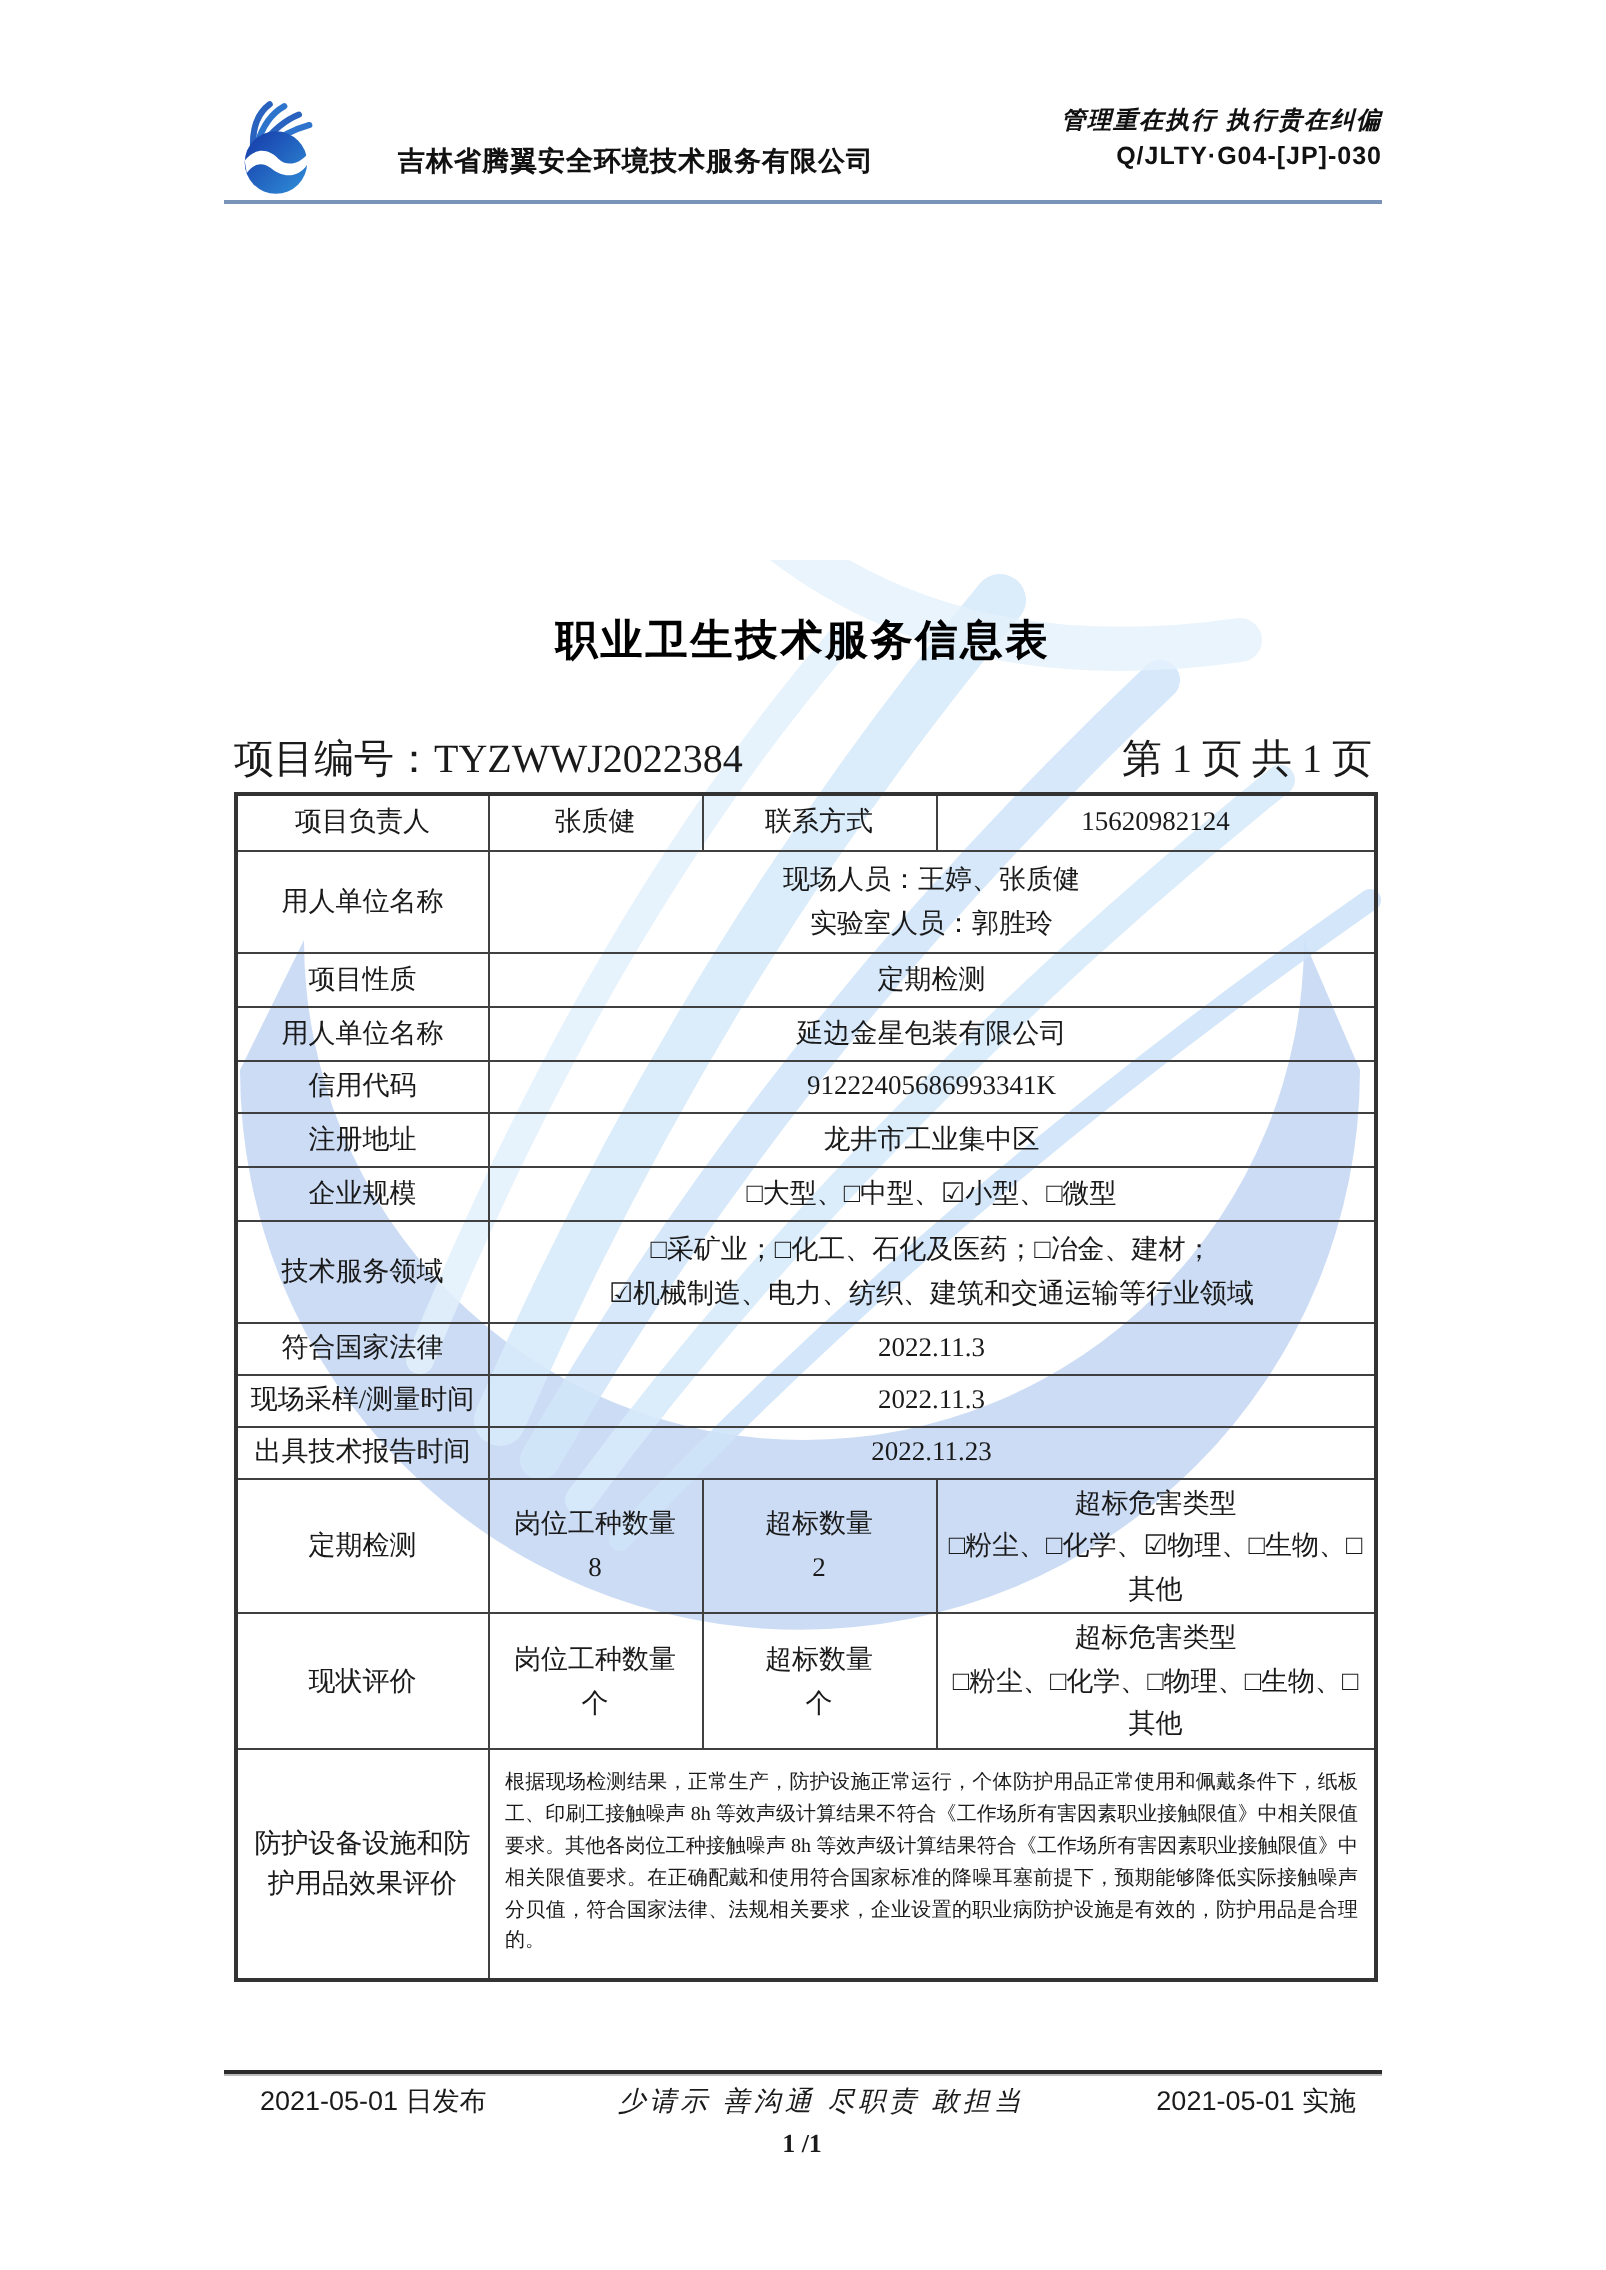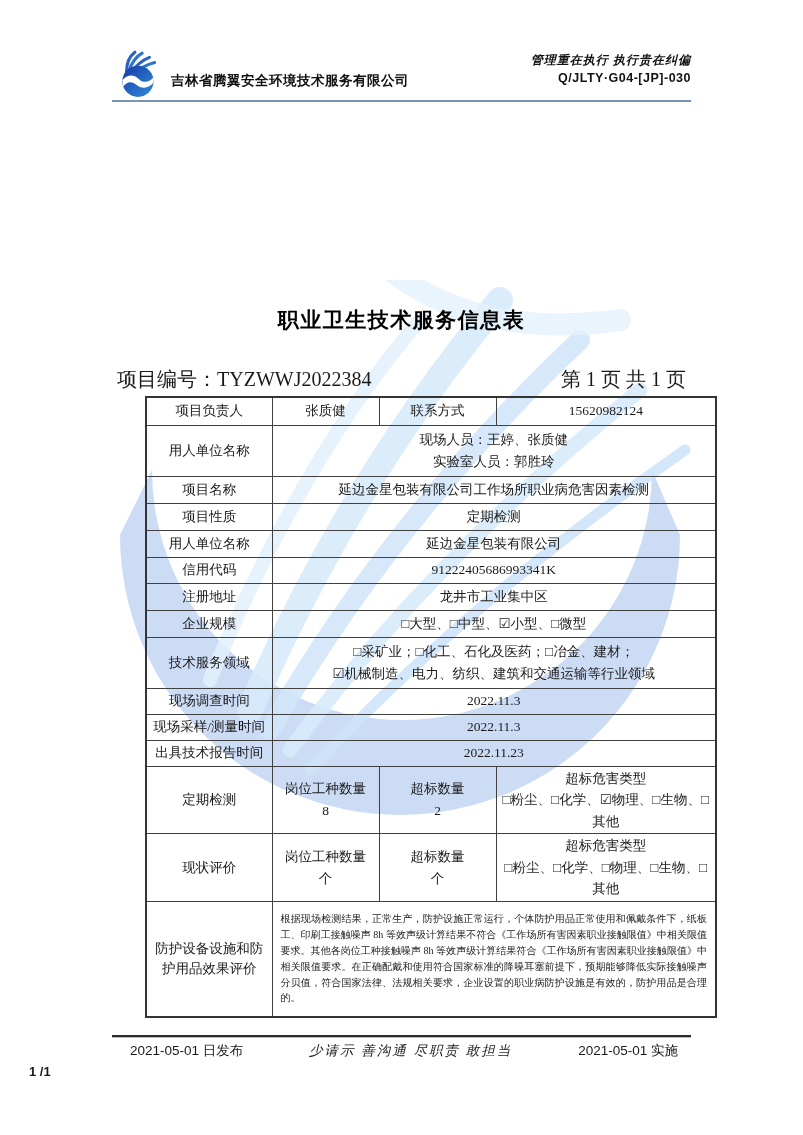--- a/index.html
+++ b/index.html
@@ -2,49 +2,49 @@
 <html><head>
 <meta charset="utf-8">
 <style>
   html,body{margin:0;padding:0;background:#fff;}
   .page{position:relative;width:803px;height:1135px;background:#ffffff;overflow:hidden;
         font-family:"Liberation Serif","DejaVu Serif",serif;color:#1a1a1a;}
   
   .hdr{position:absolute;left:112px;right:112px;top:48px;height:50px;z-index:2;}
   .hdr-left{position:absolute;left:2px;top:2px;display:flex;align-items:center;gap:7px;}
   .hdr-company{font-family:Liberation Serif, serif;font-weight:bold;
-               font-size:13.5px;letter-spacing:.5px;color:#111;padding-top:14px;}
+               font-size:13.5px;letter-spacing:.5px;color:#111;padding-top:14px;margin-left:28px;}
   .hdr-right{position:absolute;right:0;top:4px;text-align:right;
              font-family:"Liberation Sans","DejaVu Sans",sans-serif;}
   .hdr-slogan{font-size:12px;font-weight:bold;font-style:italic;color:#111;letter-spacing:1px;}
   .hdr-code{font-size:12.5px;font-weight:bold;color:#111;margin-top:2px;letter-spacing:.5px;}
   .hdr-rule{position:absolute;left:112px;right:112px;top:100px;height:2px;background:#7a93b8;z-index:2;}
   
   .doc-title{position:absolute;left:0;right:0;top:306px;text-align:center;z-index:2;
              font-family:"Liberation Sans","DejaVu Sans",sans-serif;font-weight:bold;
              font-size:21px;letter-spacing:1.5px;color:#000;}
   .meta{position:absolute;left:117px;right:117px;top:366px;display:flex;
         justify-content:space-between;font-size:20px;z-index:2;}
   
   .tblwrap{position:absolute;left:117px;top:396px;z-index:2;}
   table.tbl{border-collapse:collapse;table-layout:fixed;width:570px;background:transparent;}
-  table.tbl{border:2px solid #333;margin-left:28px;}
+  table.tbl{border:2px solid #333;}
   .tbl td{border:1px solid #404040;text-align:center;vertical-align:middle;
           font-size:13.5px;line-height:1.45;padding:1px 4px;background:transparent;}
   .tbl td.para{ text-align:justify;font-size:10px;line-height:1.58;padding:4px 8px;}
   .two-line div{line-height:1.6;}
   
   .ftr-rule{position:absolute;left:112px;right:112px;top:1035px;height:2px;background:#2b2b2b;
             border-bottom:1px solid #bbb;z-index:2;}
   .ftr{position:absolute;left:130px;right:125px;top:1042px;display:flex;z-index:2;
        justify-content:space-between;align-items:baseline;
        font-family:"Liberation Sans","DejaVu Sans",sans-serif;font-weight:normal;font-size:13.5px;}
   .ftr-motto{font-style:italic;letter-spacing:2px;}
-  .ftr-page{position:absolute;left:0;right:30px;top:1064px;text-align:left;z-index:2;
-            font-family:Liberation Sans, sans-serif;font-weight:bold;font-size:13px;margin-left:29px;}
+  .ftr-page{position:absolute;left:0;right:30px;top:1064px;text-align:center;z-index:2;
+            font-family:Liberation Serif, serif;font-weight:bold;font-size:13px;margin-left:29px;}
   
   .wm{position:absolute;left:60px;top:280px;width:680px;height:600px;z-index:1;pointer-events:none;}
 </style>
 </head>
 <body>
 
 <div class="page">
 
   <svg class="wm" viewBox="0 0 680 600" xmlns="http://www.w3.org/2000/svg">
 
@@ -111,24 +111,20 @@
       </tr>
 
       <tr style="height:51px">
         <td>用人单位名称</td>
         <td colspan="3" class="two-line">
           <div>现场人员：王婷、张质健</div>
           <div>实验室人员：郭胜玲</div>
         </td>
       </tr>
 
-      <tr style="height:27px">
-        <td>项目名称</td>
-        <td colspan="3">延边金星包装有限公司工作场所职业病危害因素检测</td>
-      </tr>
 
       <tr style="height:27px">
         <td>项目性质</td>
         <td colspan="3">定期检测</td>
       </tr>
 
       <tr style="height:27px">
         <td>用人单位名称</td>
         <td colspan="3">延边金星包装有限公司</td>
       </tr>
@@ -151,21 +147,21 @@
 
       <tr style="height:51px">
         <td>技术服务领域</td>
         <td colspan="3" class="two-line">
           <div>□采矿业；□化工、石化及医药；□冶金、建材；</div>
           <div>☑机械制造、电力、纺织、建筑和交通运输等行业领域</div>
         </td>
       </tr>
 
       <tr style="height:26px">
-        <td>现场调查时间</td>
+        <td>符合国家法律</td>
         <td colspan="3">2022.11.3</td>
       </tr>
 
       <tr style="height:26px">
         <td>现场采样/测量时间</td>
         <td colspan="3">2022.11.3</td>
       </tr>
 
       <tr style="height:26px">
         <td>出具技术报告时间</td>

